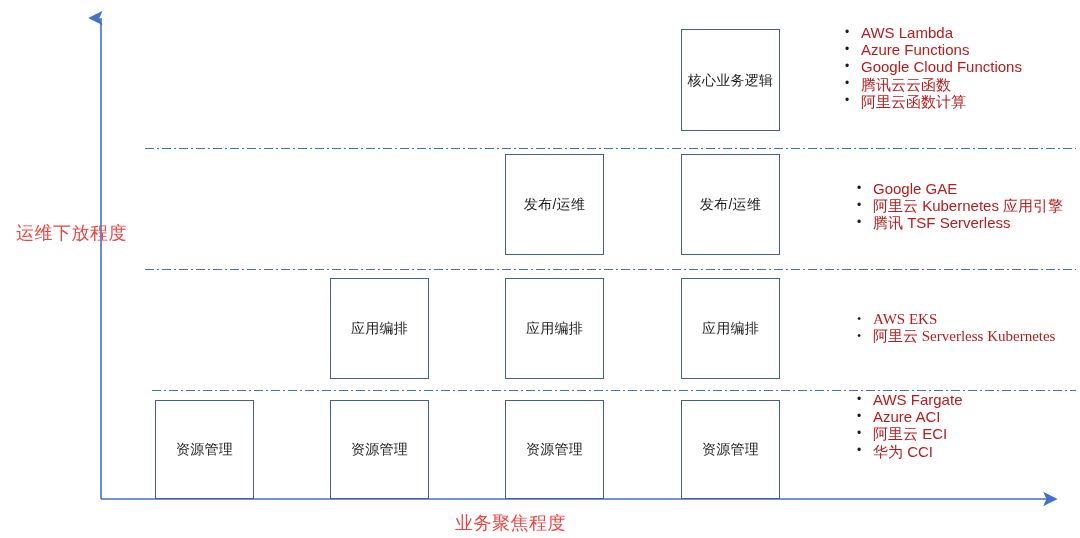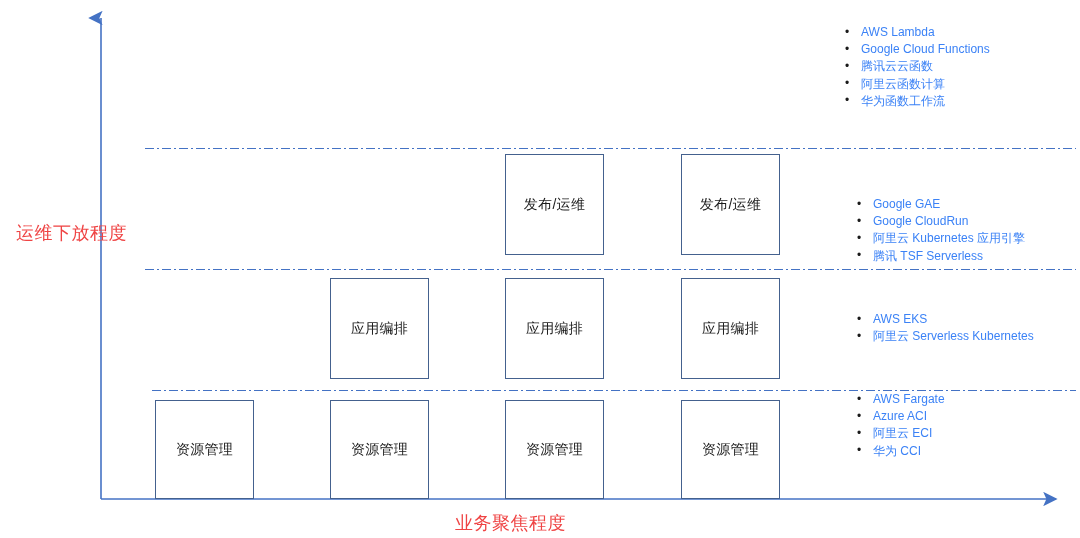--- a/index.html
+++ b/index.html
@@ -52,37 +52,37 @@
   #x-axis-label { left: 455px; top: 511px; }
 
   .legend-group {
     position: absolute;
     list-style: none;
     margin: 0;
     padding: 0;
   }
   .legend-group li {
     position: relative;
-    font-size: 12px;
+    font-size: 15px;
     line-height: 17.2px;
-    color: #3b82f6;
+    color: #b91c1c;
     padding-left: 18px;
     white-space: nowrap;
   }
   .legend-group li::before {
     content: "\2022";
     position: absolute;
     left: 2px;
     top: -0.5px;
     font-size: 12px;
     color: #1a1a1a;
   }
   #legend-group-1 { left: 843px; top: 24px; }
-  #legend-group-2 { left: 855px; top: 180px; margin-top: 16px; }
-  #legend-group-3 { left: 855px; top: 311px; }
+  #legend-group-2 { left: 855px; top: 180px; }
+  #legend-group-3 { left: 855px; top: 311px; font-family: Liberation Serif, serif; }
   #legend-group-4 { left: 855px; top: 391px; }
 </style>
 </head>
 <body>
 
 <div id="diagram">
 
   <svg class="axis-svg" viewBox="0 0 1080 538" xmlns="http://www.w3.org/2000/svg">
     <defs>
       <marker id="arrow-up" markerWidth="9" markerHeight="9" refX="4.5" refY="8" orient="auto">
@@ -98,44 +98,44 @@
     <line x1="101" y1="499" x2="1056" y2="499" stroke="#4472C4" stroke-width="1.6" marker-end="url(#arrow-right)"></line>
 
     <line x1="145" y1="148.5" x2="1076" y2="148.5" stroke="#4472C4" stroke-width="1.2" stroke-dasharray="9 3 2 3"></line>
     <line x1="145" y1="269.5" x2="1076" y2="269.5" stroke="#4472C4" stroke-width="1.2" stroke-dasharray="9 3 2 3"></line>
     <line x1="152" y1="390.5" x2="1076" y2="390.5" stroke="#4472C4" stroke-width="1.2" stroke-dasharray="9 3 2 3"></line>
   </svg>
 
   <div class="axis-label" id="y-axis-label">运维下放程度</div>
   <div class="axis-label" id="x-axis-label">业务聚焦程度</div>
 
+  <div class="node-box" style="left:681px; top:29px; width:99px; height:102px;">核心业务逻辑</div>
   <div class="node-box" style="left:681px; top:154px; width:99px; height:101px;">发布/运维</div>
   <div class="node-box" style="left:681px; top:278px; width:99px; height:101px;">应用编排</div>
   <div class="node-box" style="left:681px; top:400px; width:99px; height:99px;">资源管理</div>
 
   <div class="node-box" style="left:505px; top:154px; width:99px; height:101px;">发布/运维</div>
   <div class="node-box" style="left:505px; top:278px; width:99px; height:101px;">应用编排</div>
   <div class="node-box" style="left:505px; top:400px; width:99px; height:99px;">资源管理</div>
 
   <div class="node-box" style="left:330px; top:278px; width:99px; height:101px;">应用编排</div>
   <div class="node-box" style="left:330px; top:400px; width:99px; height:99px;">资源管理</div>
 
   <div class="node-box" style="left:155px; top:400px; width:99px; height:99px;">资源管理</div>
 
   <ul class="legend-group" id="legend-group-1">
     <li>AWS Lambda</li>
+    <li>Azure Functions</li>
     <li>Google Cloud Functions</li>
     <li>腾讯云云函数</li>
     <li>阿里云函数计算</li>
-    <li>华为函数工作流</li>
   </ul>
 
   <ul class="legend-group" id="legend-group-2">
     <li>Google GAE</li>
-    <li>Google CloudRun</li>
     <li>阿里云 Kubernetes 应用引擎</li>
     <li>腾讯 TSF Serverless</li>
   </ul>
 
   <ul class="legend-group" id="legend-group-3">
     <li>AWS EKS</li>
     <li>阿里云 Serverless Kubernetes</li>
   </ul>
 
   <ul class="legend-group" id="legend-group-4">

